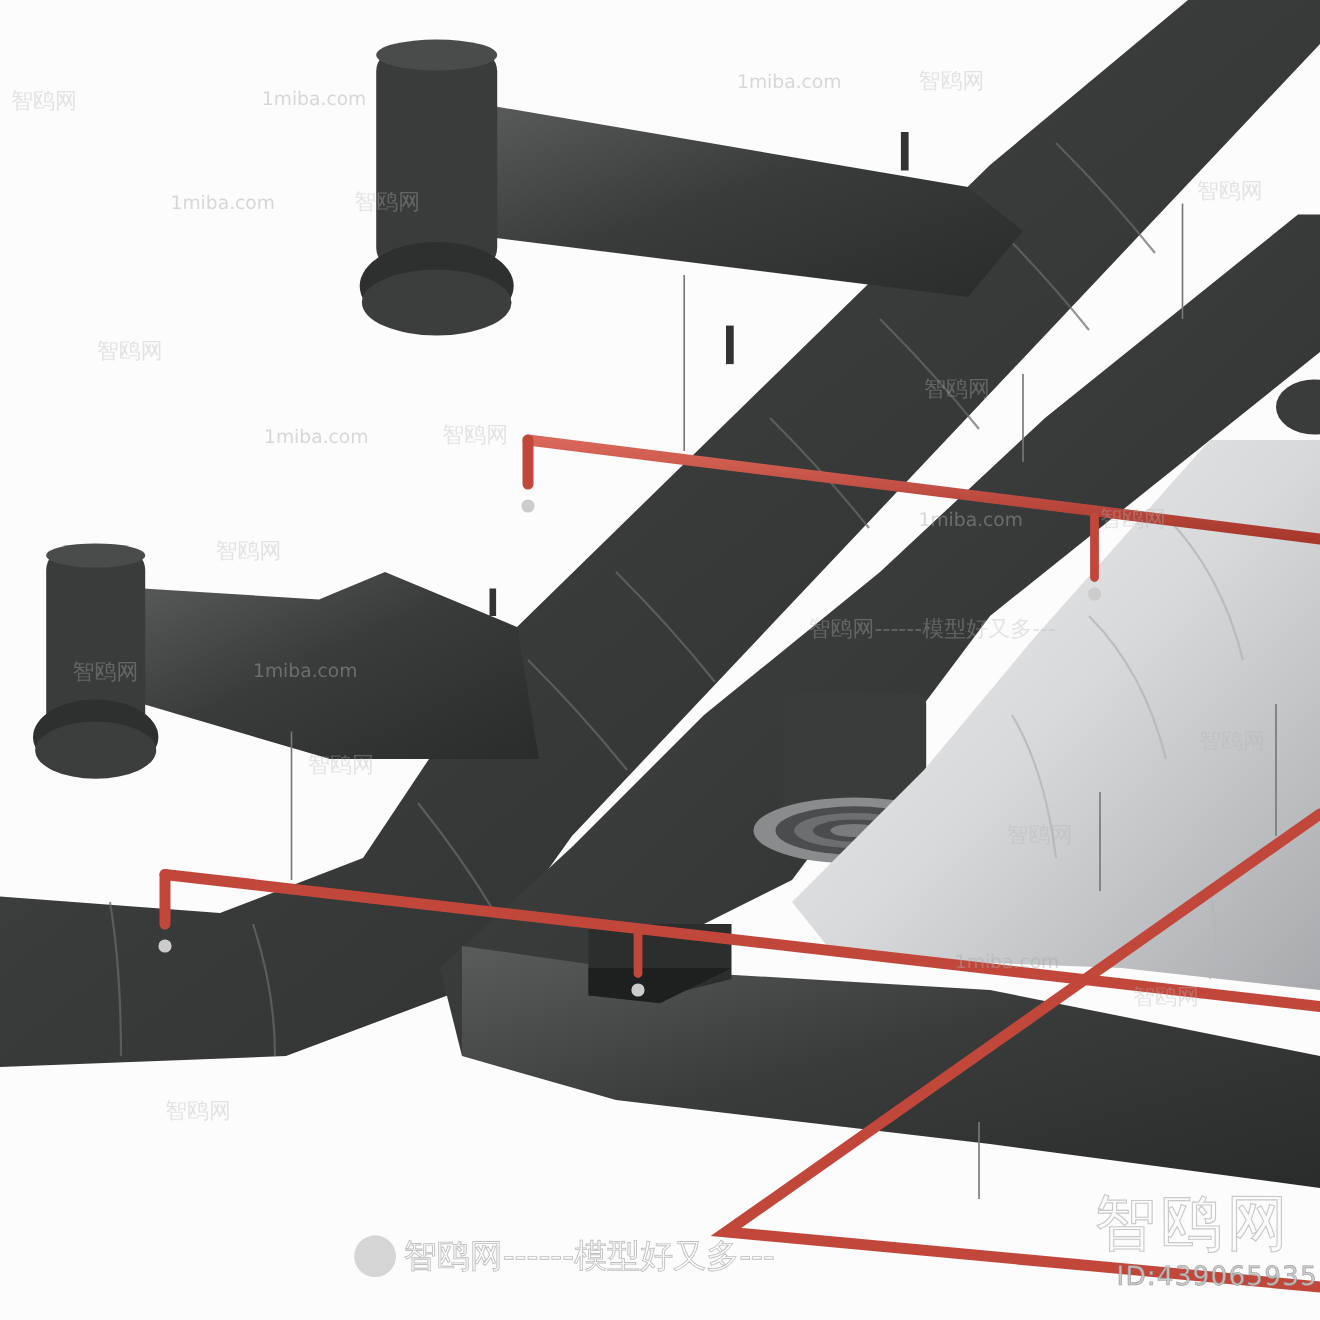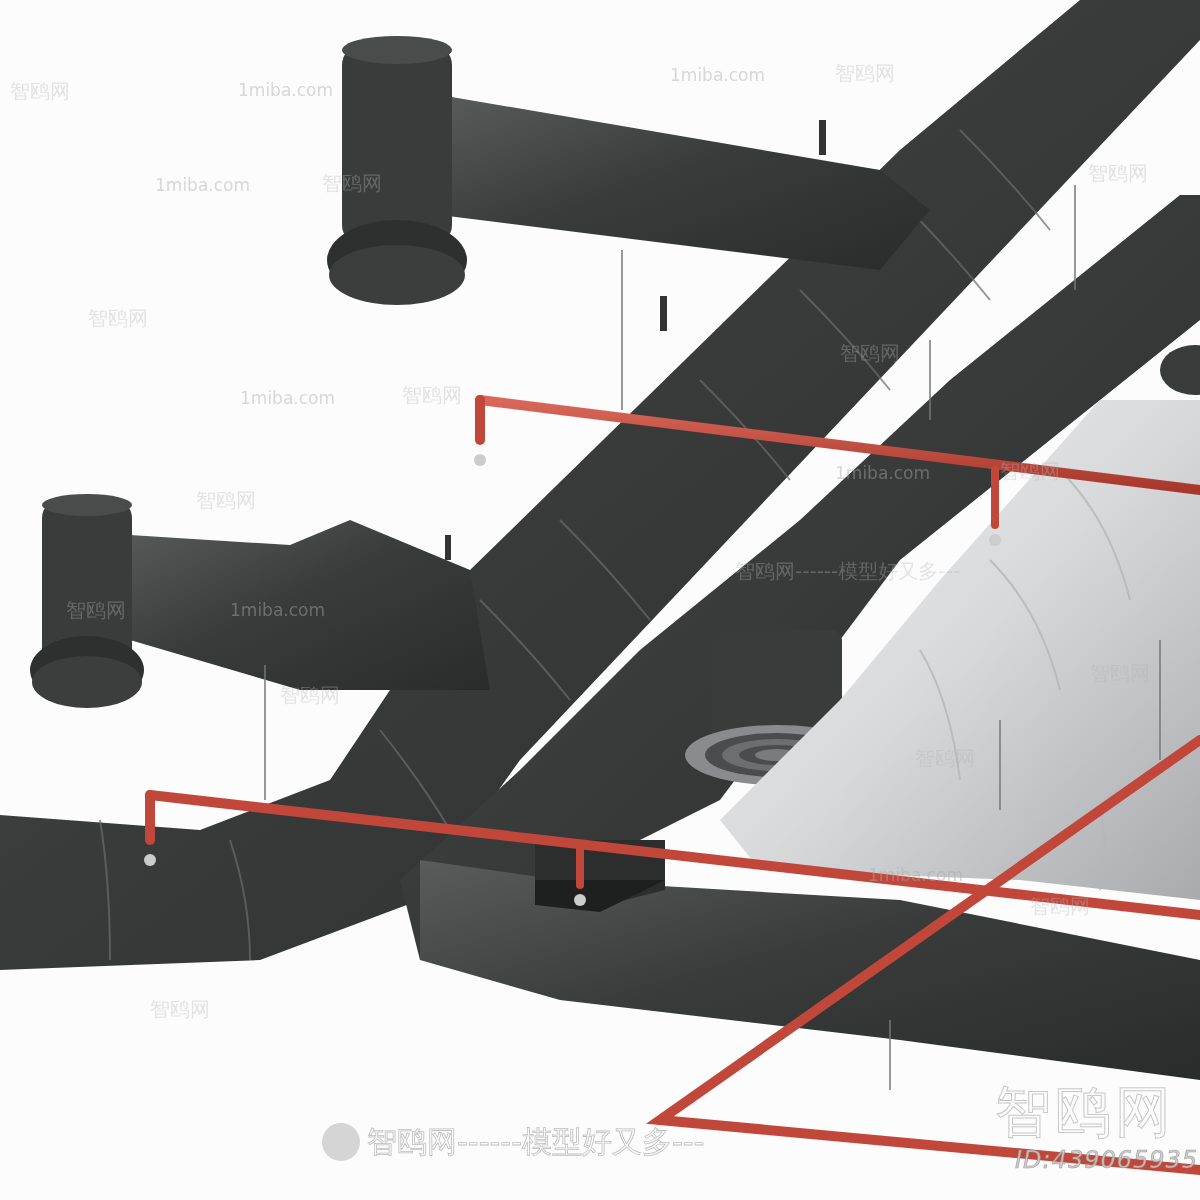--- a/index.html
+++ b/index.html
@@ -2,21 +2,21 @@
 <html><head>
   <meta charset="utf-8">
   <style>
     html, body { margin: 0; padding: 0; background: #fdfdfd; }
     .scene { position: relative; width: 1200px; height: 1200px; overflow: hidden; background: #fcfcfc; }
     svg.render { position: absolute; left: 0; top: 0; }
     .wm { position: absolute; font-family: "DejaVu Sans", sans-serif; color: rgba(180,180,180,0.35); white-space: nowrap; pointer-events: none; }
     .wm-small { font-size: 17px; color: rgba(170,170,170,0.45); }
     .wm-mid { font-size: 20px; }
     .wm-big { font-size: 56px; color: rgba(200,200,200,0.55); -webkit-text-stroke: 1px rgba(150,150,150,0.5); color: transparent; letter-spacing: 4px; }
-    .wm-id { font-size: 24px; color: rgba(200,200,200,0.9); -webkit-text-stroke: 0.6px rgba(140,140,140,0.8); letter-spacing: 1px; font-style: italic; }
+    .wm-id { font-size: 24px; color: rgba(200,200,200,0.9); -webkit-text-stroke: 0.6px rgba(140,140,140,0.8); letter-spacing: 1px; }
     .wm-bottom { font-size: 30px; color: transparent; -webkit-text-stroke: 0.8px rgba(150,150,150,0.6); }
     .logo-circle { position: absolute; width: 38px; height: 38px; border-radius: 50%; background: rgba(180,180,180,0.55); }
   </style>
 </head>
 <body>
 
 <div class="scene">
   <svg class="render" width="1200" height="1200" viewBox="0 0 1200 1200">
     <defs>
       <linearGradient id="darkDuct" x1="0" y1="0" x2="1" y2="1">

